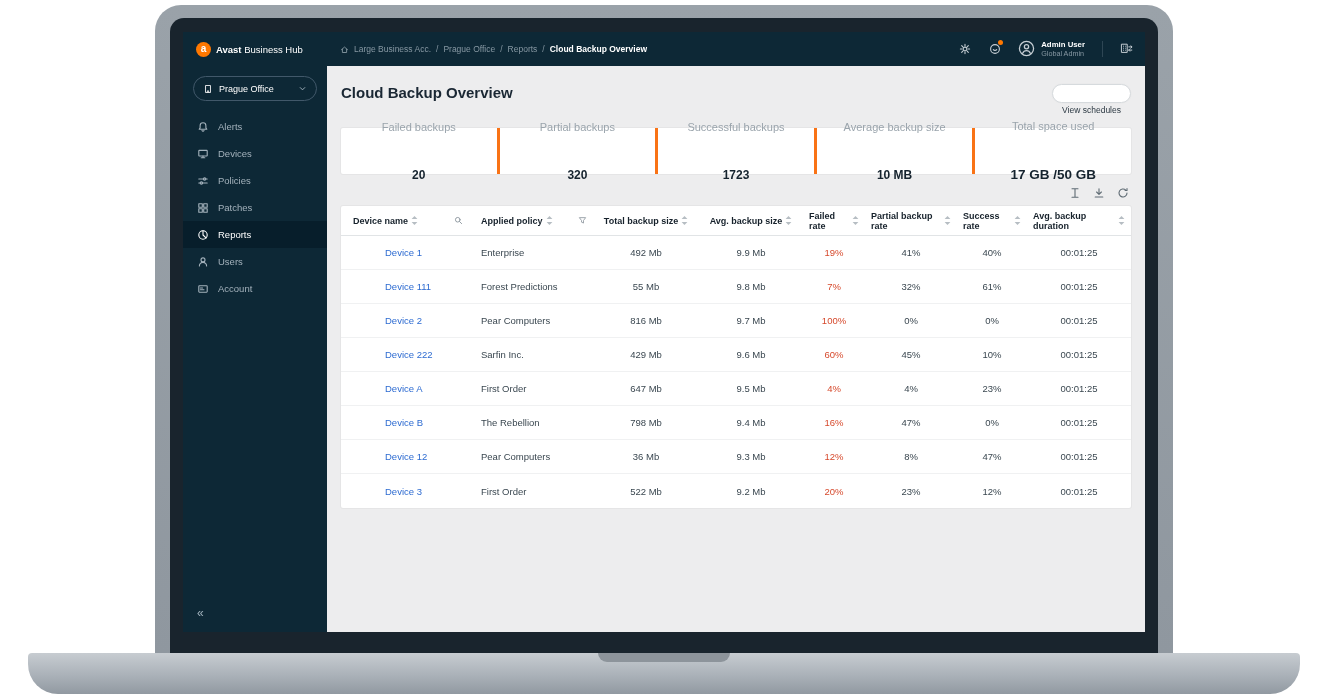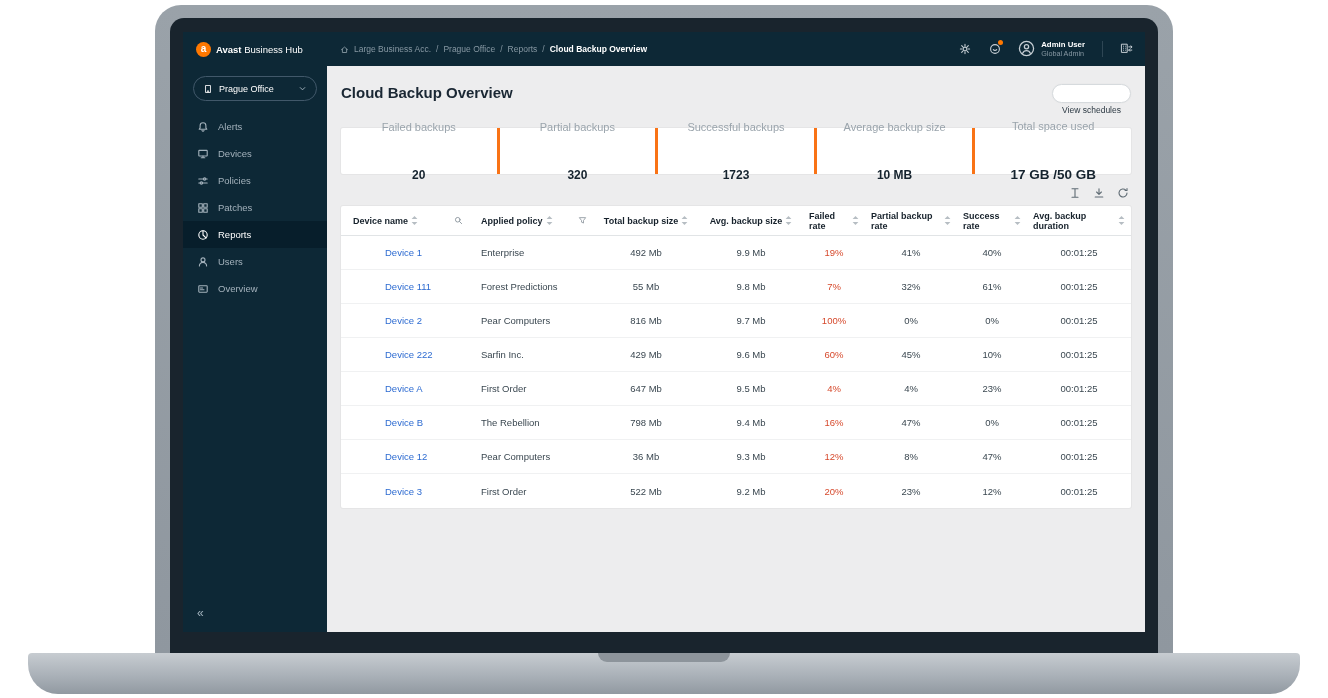--- a/index.html
+++ b/index.html
@@ -221,21 +221,21 @@
                   <circle cx="6" cy="3.9" r="2"></circle>
                   <path d="M2.4 10a3.6 3.6 0 0 1 7.2 0"></path>
                 </svg>
               <span>Users</span>
             </div>
             <div class="nav-item">
               <svg class="i12" viewBox="0 0 12 12" fill="none" stroke="currentColor" stroke-width="1.1" stroke-linecap="round" stroke-linejoin="round">
                   <rect x="1.8" y="2.8" width="8.4" height="6.4" rx="0.6"></rect>
                   <path d="M3.4 5h2.2M3.4 6.8h3.6"></path>
                 </svg>
-              <span>Overview</span>
+              <span>Account</span>
             </div>
 
             <div class="sidebar-spacer"></div>
             <div class="collapse-btn">«</div>
           </aside>
 
           <main class="main">
             <div class="main-header">
               <h1 class="page-title">Cloud Backup Overview</h1>
               <button class="btn-schedules">

